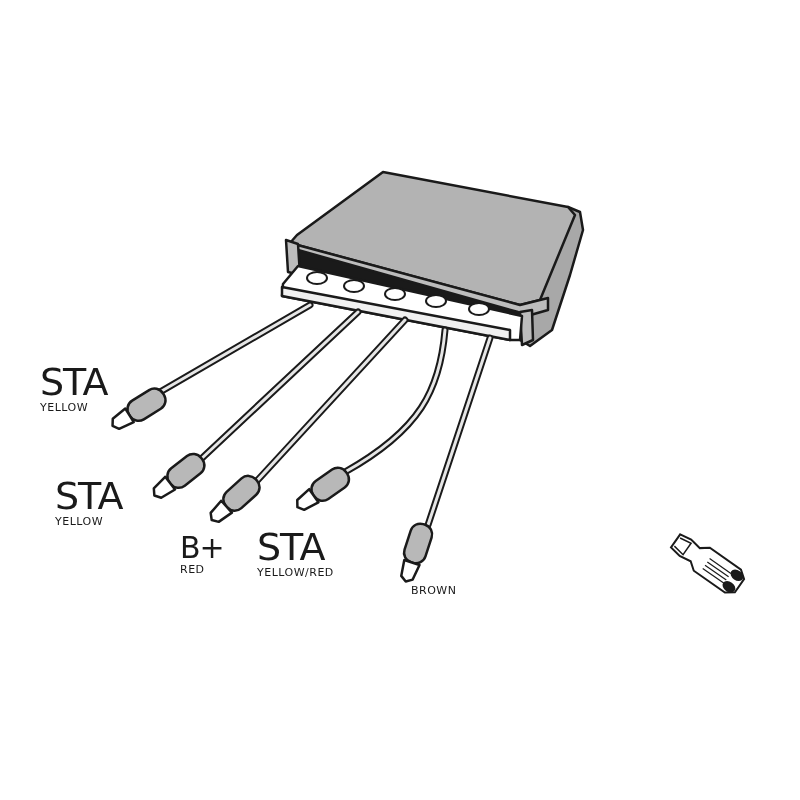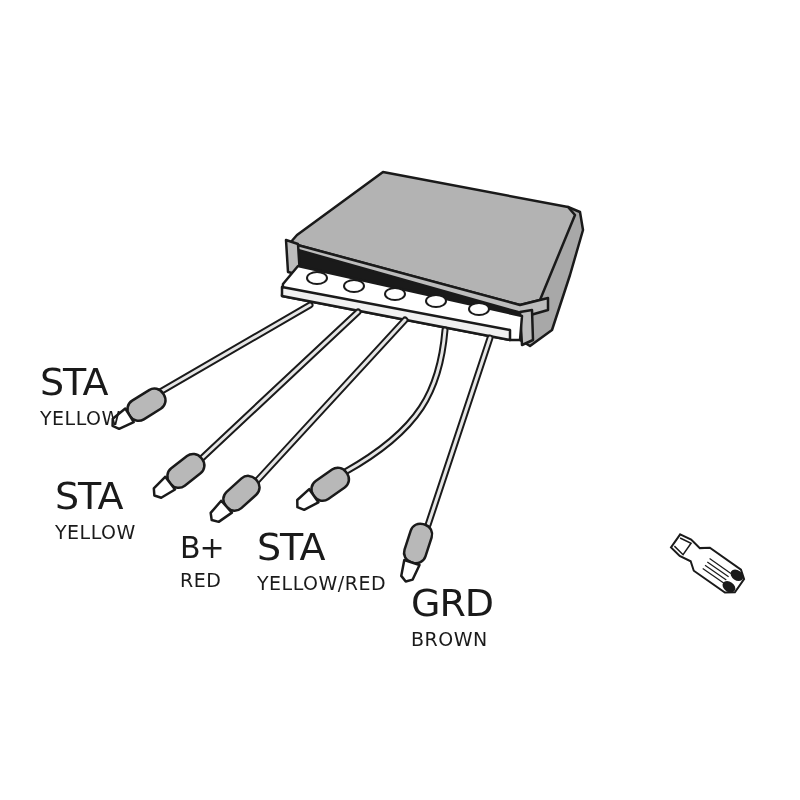--- a/index.html
+++ b/index.html
@@ -1,21 +1,21 @@
 <!DOCTYPE html>
 <html><head>
 <meta charset="utf-8">
 <style>
   html, body { margin:0; padding:0; background:#ffffff; }
   body { width:800px; height:800px; position:relative; overflow:hidden;
          font-family:"DejaVu Sans", sans-serif; }
   svg#diagram { position:absolute; left:0; top:0; }
   .lbl { position:absolute; color:#1a1a1a; font-weight:normal; line-height:1; }
   .lbl .main { display:block; font-size:38px; letter-spacing:-1px; }
-  .lbl .sub { display:block; font-size:19px; letter-spacing:0.5px; margin-top:8px; }
+  .lbl .sub { display:block; font-size:11px; letter-spacing:0.5px; margin-top:1px; }
 </style>
 </head>
 <body>
 
 <svg id="diagram" width="800" height="800" viewBox="0 0 800 800" xmlns="http://www.w3.org/2000/svg">
 
   <g stroke="#1a1a1a" stroke-width="2.5" stroke-linejoin="round">
 
     <path d="M568 207 L580 212 L583 230 L570 275 L552 330 L530 346 L520 340 Z" fill="#a8a8a8"></path>
 
@@ -108,15 +108,14 @@
 </div>
 <div class="lbl" style="left:180px; top:533px;">
   <span class="main" style="font-size:30px;">B+</span>
   <span class="sub">RED</span>
 </div>
 <div class="lbl" style="left:257px; top:528px;">
   <span class="main">STA</span>
   <span class="sub">YELLOW/RED</span>
 </div>
 <div class="lbl" style="left:411px; top:584px;">
-  <span class="main">GRD</span>
   <span class="sub">BROWN</span>
 </div>
 
 </body></html>

